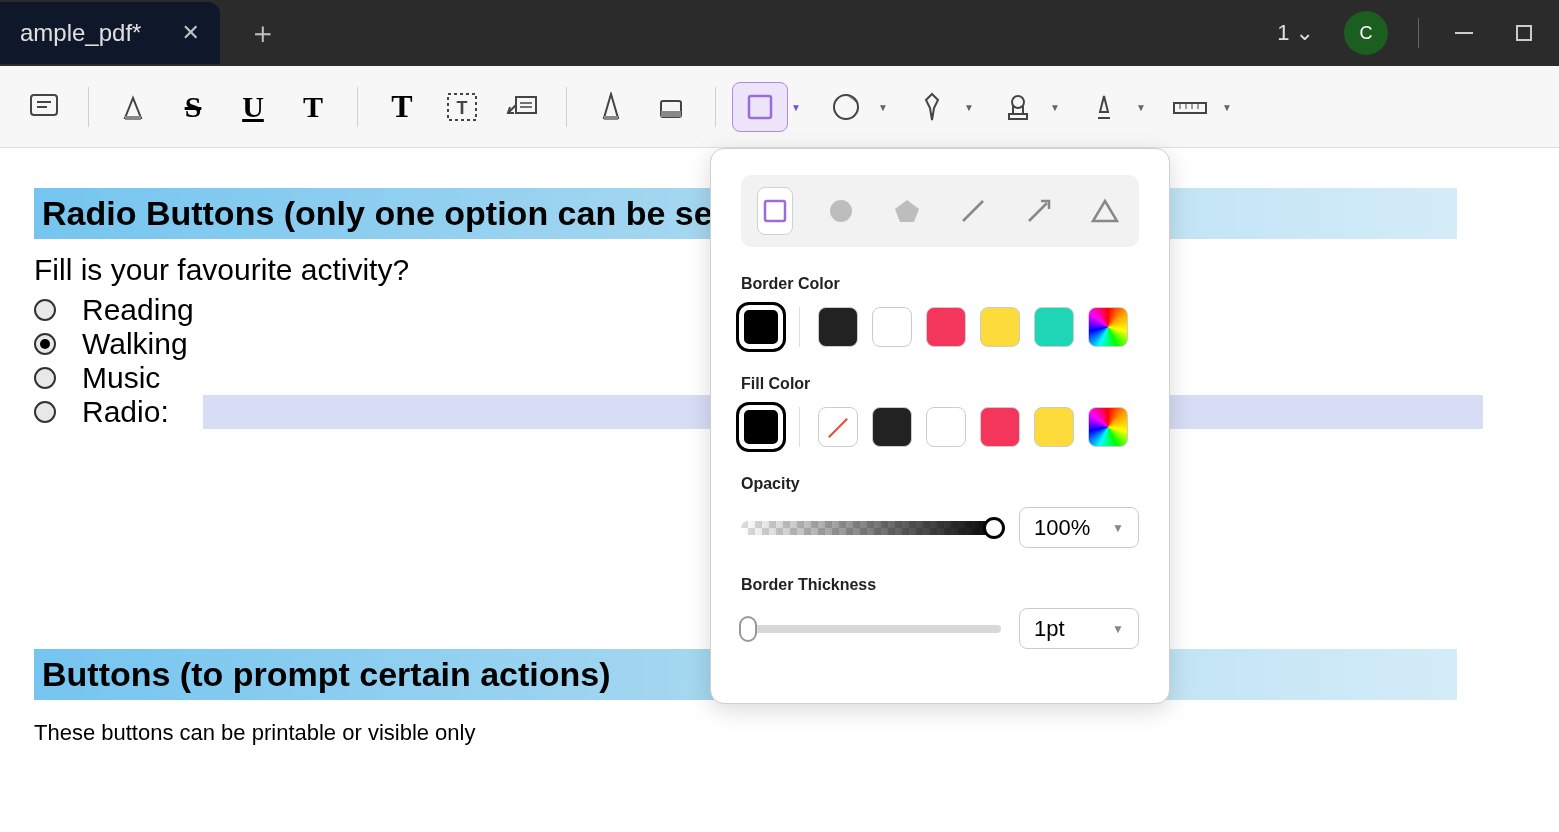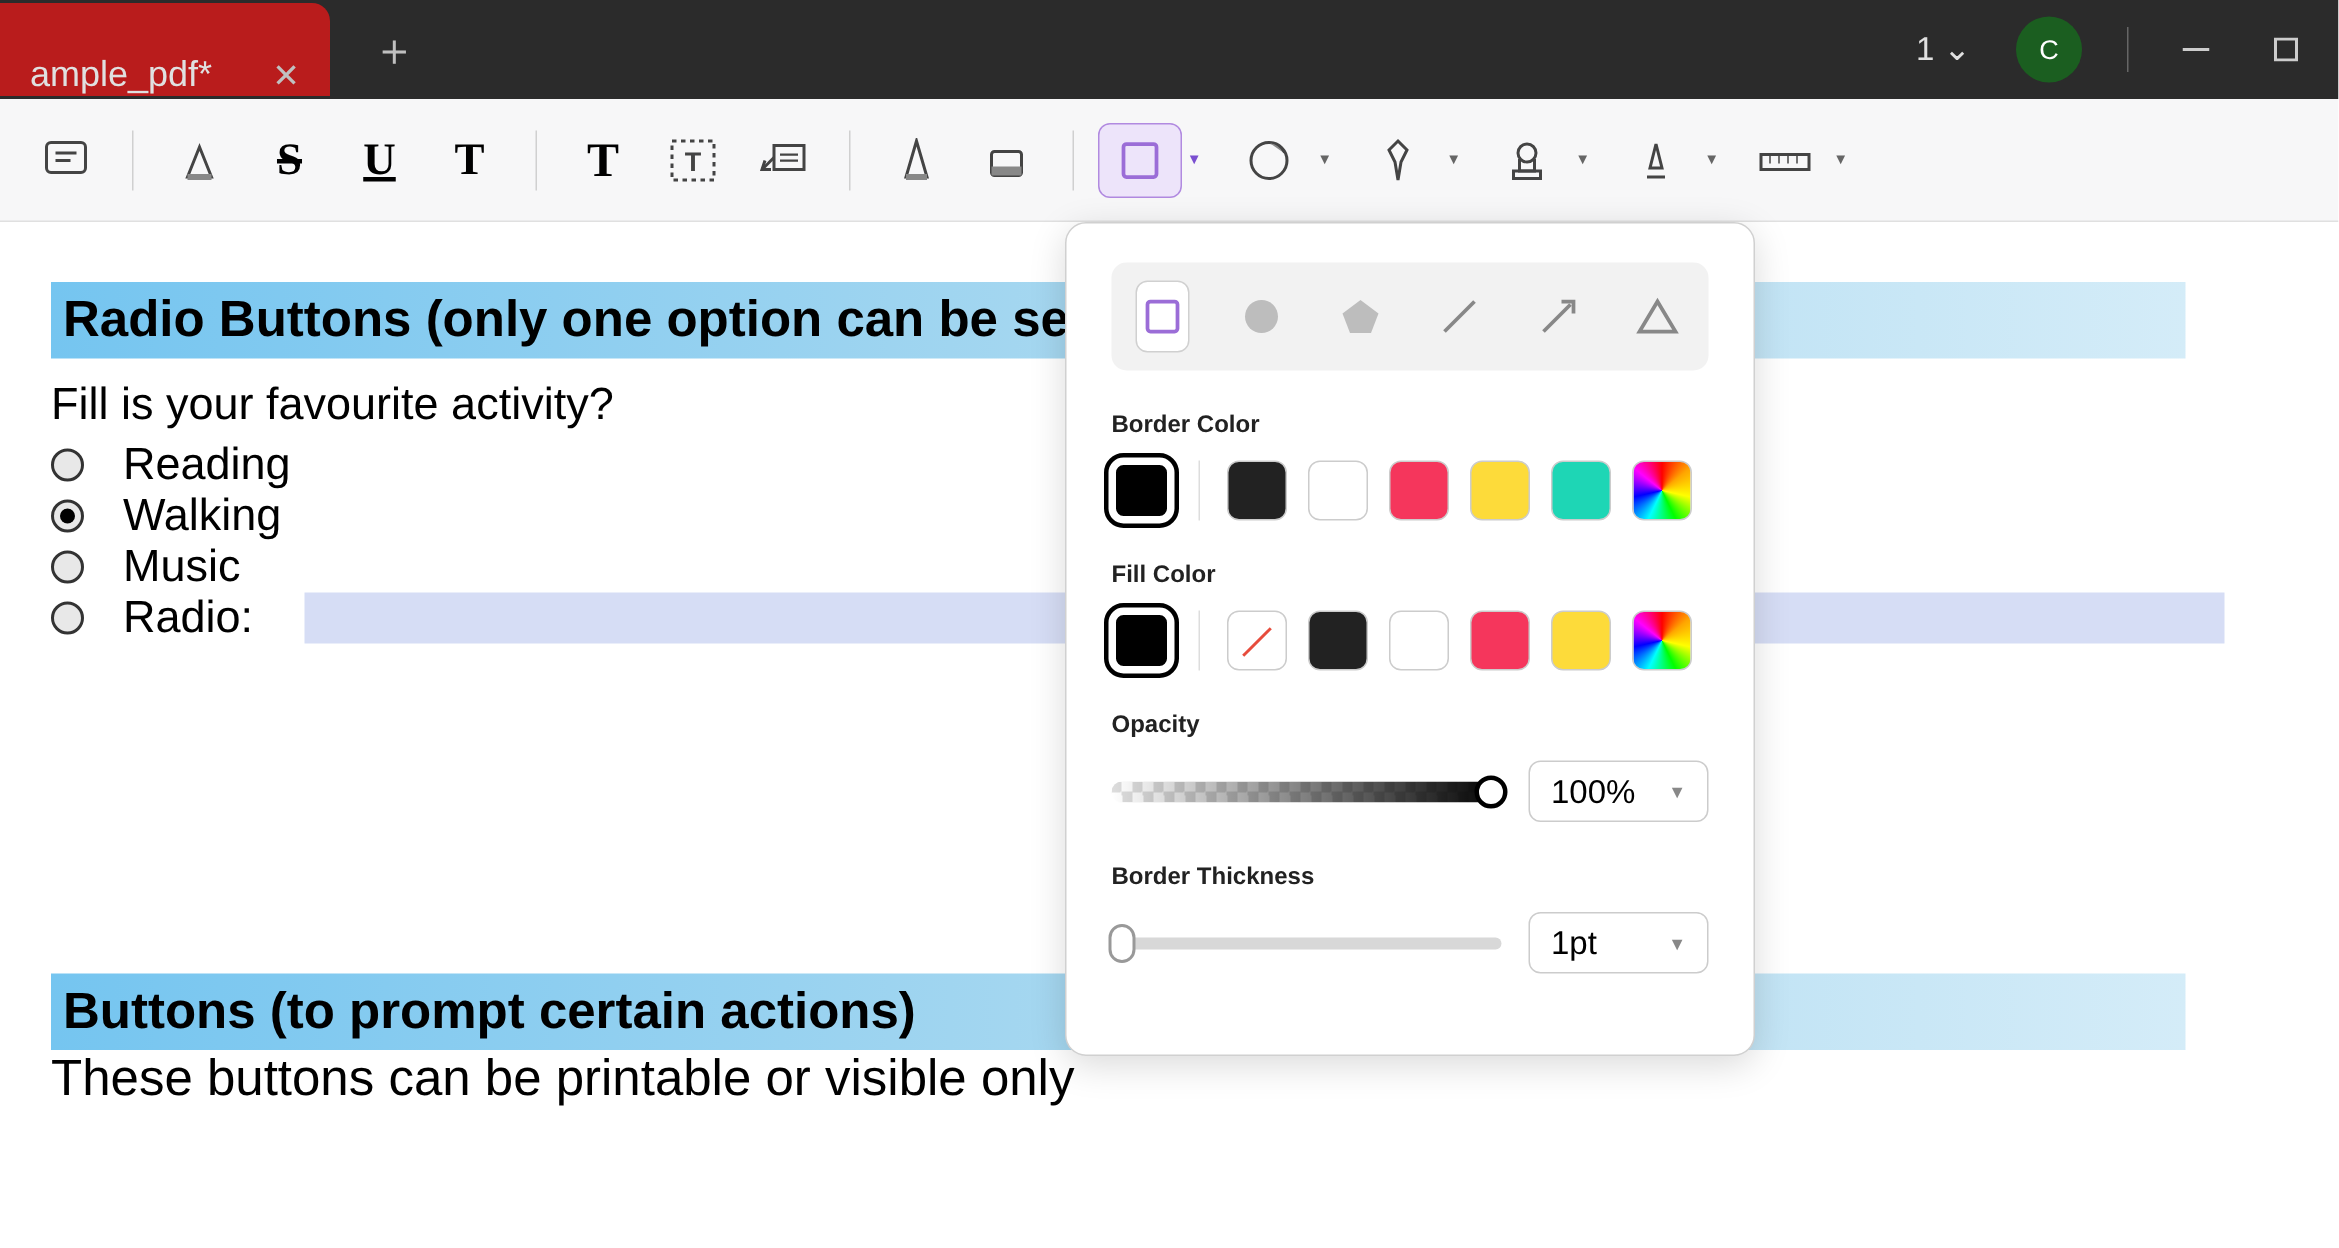--- a/index.html
+++ b/index.html
@@ -9,24 +9,24 @@
 .titlebar {
   height: 66px;
   background: #2b2b2b;
   display: flex;
   align-items: center;
   color: #e0e0e0;
   position: relative;
 }
 .tab {
   display: flex;
-  align-items: flex-end;
+  align-items: center;
   height: 62px;
   padding: 0 20px;
-  background: #b91c1c;
+  background: #0f172a;
   border-top-right-radius: 12px;
   font-size: 24px;
   gap: 40px;
 }
 .tab-close { cursor: pointer; font-size: 22px; color: #c0c0c0; }
 .new-tab { margin-left: 28px; font-size: 30px; color: #c0c0c0; cursor: pointer; }
 .titlebar-right {
   position: absolute;
   right: 0;
   display: flex;
@@ -109,21 +109,21 @@
 }
 .other-field {
   display: inline-block;
   width: 1280px;
   height: 34px;
   background: #d6ddf5;
   margin-left: 8px;
   vertical-align: middle;
 }
 .section2 { margin-top: 220px; }
-.body-text { font-size: 34px; margin-top: 0; }
+.body-text { font-size: 22px; margin-top: 20px; }
 
 
 .popup {
   position: absolute;
   top: 148px;
   left: 710px;
   width: 460px;
   background: #fff;
   border: 1px solid #d0d0d0;
   border-radius: 14px;

